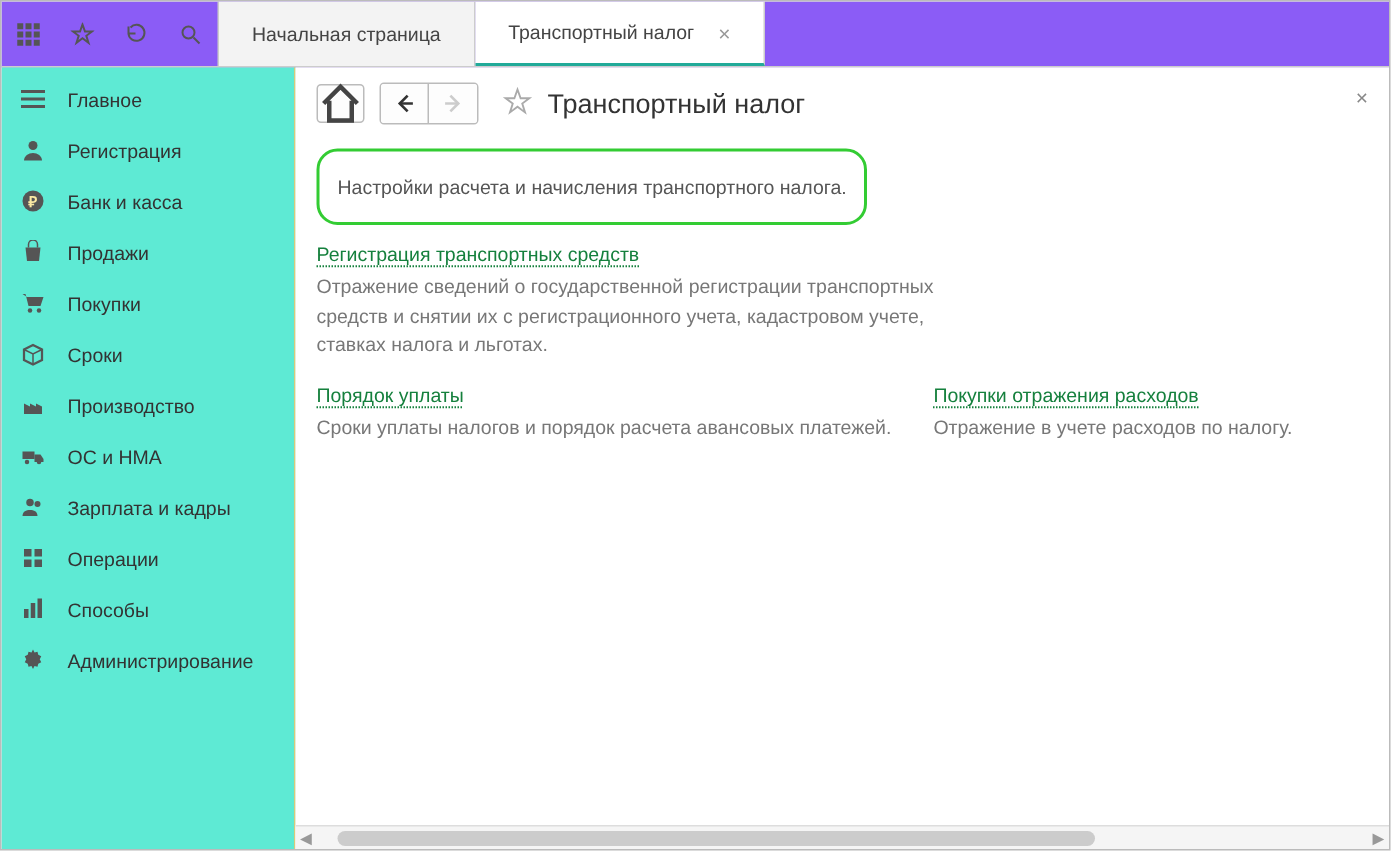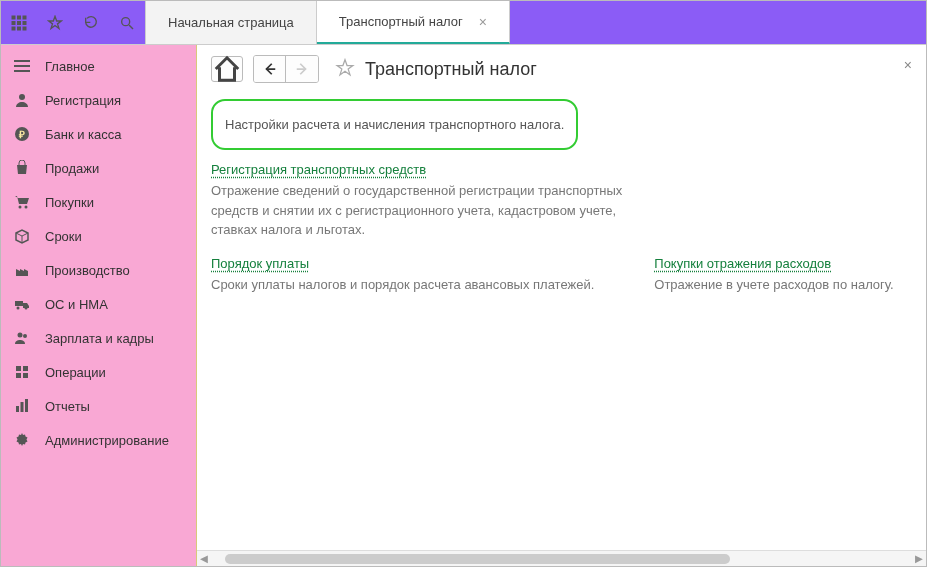--- a/index.html
+++ b/index.html
@@ -9,21 +9,21 @@
   .topbar-left { display: flex; border-right: 1px solid #ccc; }
   .topbar-btn { width: 36px; display: flex; align-items: center; justify-content: center; cursor: pointer; color: #555; }
   .topbar-btn svg { width: 16px; height: 16px; fill: #555; stroke: #555; }
   .tabs { display: flex; }
   .tab { padding: 0 22px; display: flex; align-items: center; border-right: 1px solid #ccc; background: #f3f3f3; cursor: pointer; position: relative; color: #444; font-size: 13px; }
   .tab.active { background: #fff; border-bottom: 2px solid #2a9; }
   .tab-close { margin-left: 16px; color: #999; font-size: 14px; cursor: pointer; }
   
   .body { display: flex; height: calc(100% - 44px); }
   
-  .sidebar { width: 196px; background: #f9a8d4; border-right: 1px solid #d8c97a; overflow-y: auto; padding: 4px 0; }
+  .sidebar { width: 196px; background: #5eead4; border-right: 1px solid #d8c97a; overflow-y: auto; padding: 4px 0; }
   .side-item { display: flex; align-items: center; padding: 8px 12px; cursor: pointer; color: #333; gap: 14px; }
   .side-icon { width: 18px; height: 18px; display: flex; align-items: center; justify-content: center; color: #555; }
   .side-icon svg { width: 16px; height: 16px; fill: #555; }
   
   .main { flex: 1; background: #fff; position: relative; display: flex; flex-direction: column; }
   .page-head { display: flex; align-items: center; padding: 10px 14px; gap: 10px; }
   .nav-btn-group { display: flex; border: 1px solid #bbb; border-radius: 3px; overflow: hidden; }
   .nav-btn { width: 32px; height: 26px; display: flex; align-items: center; justify-content: center; border-right: 1px solid #bbb; cursor: pointer; background: #fdfdfd; }
   .nav-btn:last-child { border-right: none; }
   .nav-btn.disabled { color: #ccc; }
@@ -31,21 +31,21 @@
   .home-btn { width: 32px; height: 26px; border: 1px solid #bbb; border-radius: 3px; display: flex; align-items: center; justify-content: center; cursor: pointer; background: #fdfdfd; }
   .star-btn { margin-left: 6px; color: #aaa; }
   .star-btn svg { width: 20px; height: 20px; fill: none; stroke: #aaa; stroke-width: 1.5; }
   .page-title { font-size: 18px; color: #333; }
   .close-page { position: absolute; top: 12px; right: 14px; color: #888; cursor: pointer; font-size: 14px; }
   
   .content { padding: 6px 14px; flex: 1; overflow-y: auto; }
   .hl-note { border: 2px solid #3c3; border-radius: 14px; padding: 16px 12px; display: inline-block; color: #555; margin-bottom: 12px; }
   .section-link { color: #15803d; text-decoration: underline; text-decoration-style: dotted; text-underline-offset: 3px; cursor: pointer; display: inline-block; margin-bottom: 4px; }
   .section-desc { color: #777; line-height: 1.5; margin-bottom: 16px; max-width: 420px; }
-  .cols { display: flex; gap: 60px; }
+  .cols { display: flex; gap: 28px; }
   .col { flex: 0 0 auto; }
   
   .hscroll { height: 16px; border-top: 1px solid #ddd; background: #f5f5f5; display: flex; align-items: center; }
   .hscroll-track { flex: 1; height: 10px; background: #f5f5f5; position: relative; margin: 0 14px; }
   .hscroll-thumb { position: absolute; left: 0; width: 75%; height: 100%; background: #ccc; border-radius: 5px; }
   .hscroll-arrow { width: 14px; color: #999; text-align: center; }
 </style>
 </head>
 <body>
 
@@ -191,21 +191,21 @@
       <span>Операции</span>
     </div>
     <div class="side-item">
       <span class="side-icon">
           <svg viewBox="0 0 16 16">
             <rect x="2" y="8" width="3" height="6"></rect>
             <rect x="6.5" y="4" width="3" height="10"></rect>
             <rect x="11" y="1" width="3" height="13"></rect>
           </svg>
         </span>
-      <span>Отчеты</span>
+      <span>Способы</span>
     </div>
     <div class="side-item">
       <span class="side-icon">
           <svg viewBox="0 0 16 16">
             <path d="M8 10a2 2 0 100-4 2 2 0 000 4z" fill="#fbe9a3"></path>
             <path d="M8 1l1 2 2-.5.5 2 2 1-1 2 1 2-2 1-.5 2-2-.5-1 2-1-2-2 .5-.5-2-2-1 1-2-1-2 2-1 .5-2 2 .5z"></path>
           </svg>
         </span>
       <span>Администрирование</span>
     </div>

